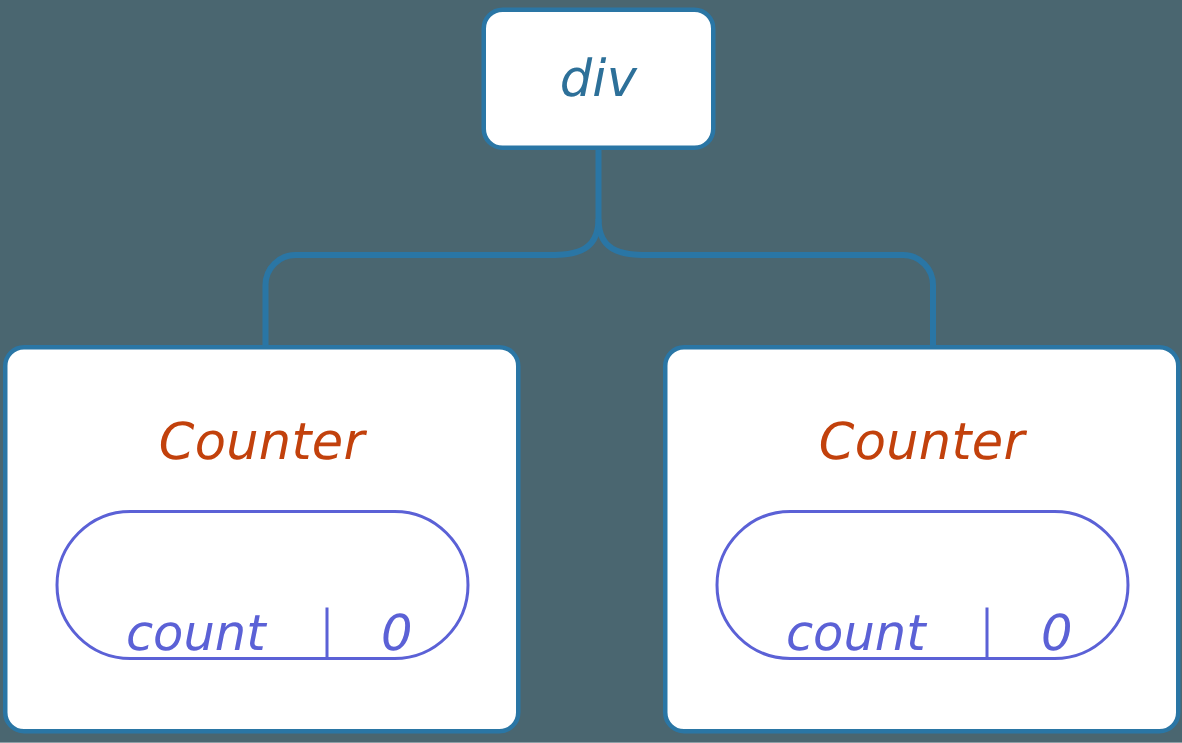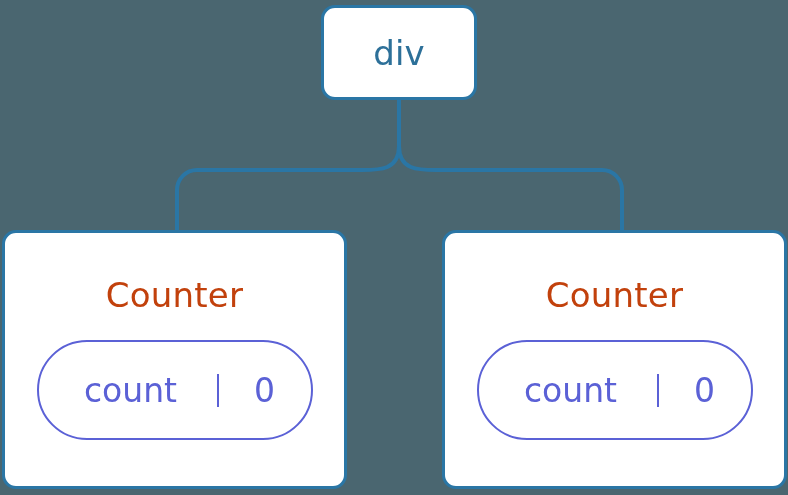--- a/index.html
+++ b/index.html
@@ -35,20 +35,21 @@
   
   .node-box {
     position: absolute;
     box-sizing: border-box;
     background: #ffffff;
     border: 3px solid #2a76a5;
     border-radius: 14px;
     display: flex;
     flex-direction: column;
     align-items: center;
+    font-style: italic;
   }
 
   
   #root-node {
     left: 321px;
     top: 5px;
     width: 156px;
     height: 95px;
     justify-content: center;
   }
@@ -83,21 +84,21 @@
     line-height: 1;
     margin-top: 45px;
   }
 
   
   .state-pill {
     box-sizing: border-box;
     margin-top: 28px;
     height: 100px;
     display: flex;
-    align-items: center;
+    align-items: flex-end;
     border: 2px solid #5b61d6;
     border-radius: 999px;
     background: #ffffff;
     overflow: hidden;
   }
 
   .state-key,
   .state-value {
     display: flex;
     align-items: center;

